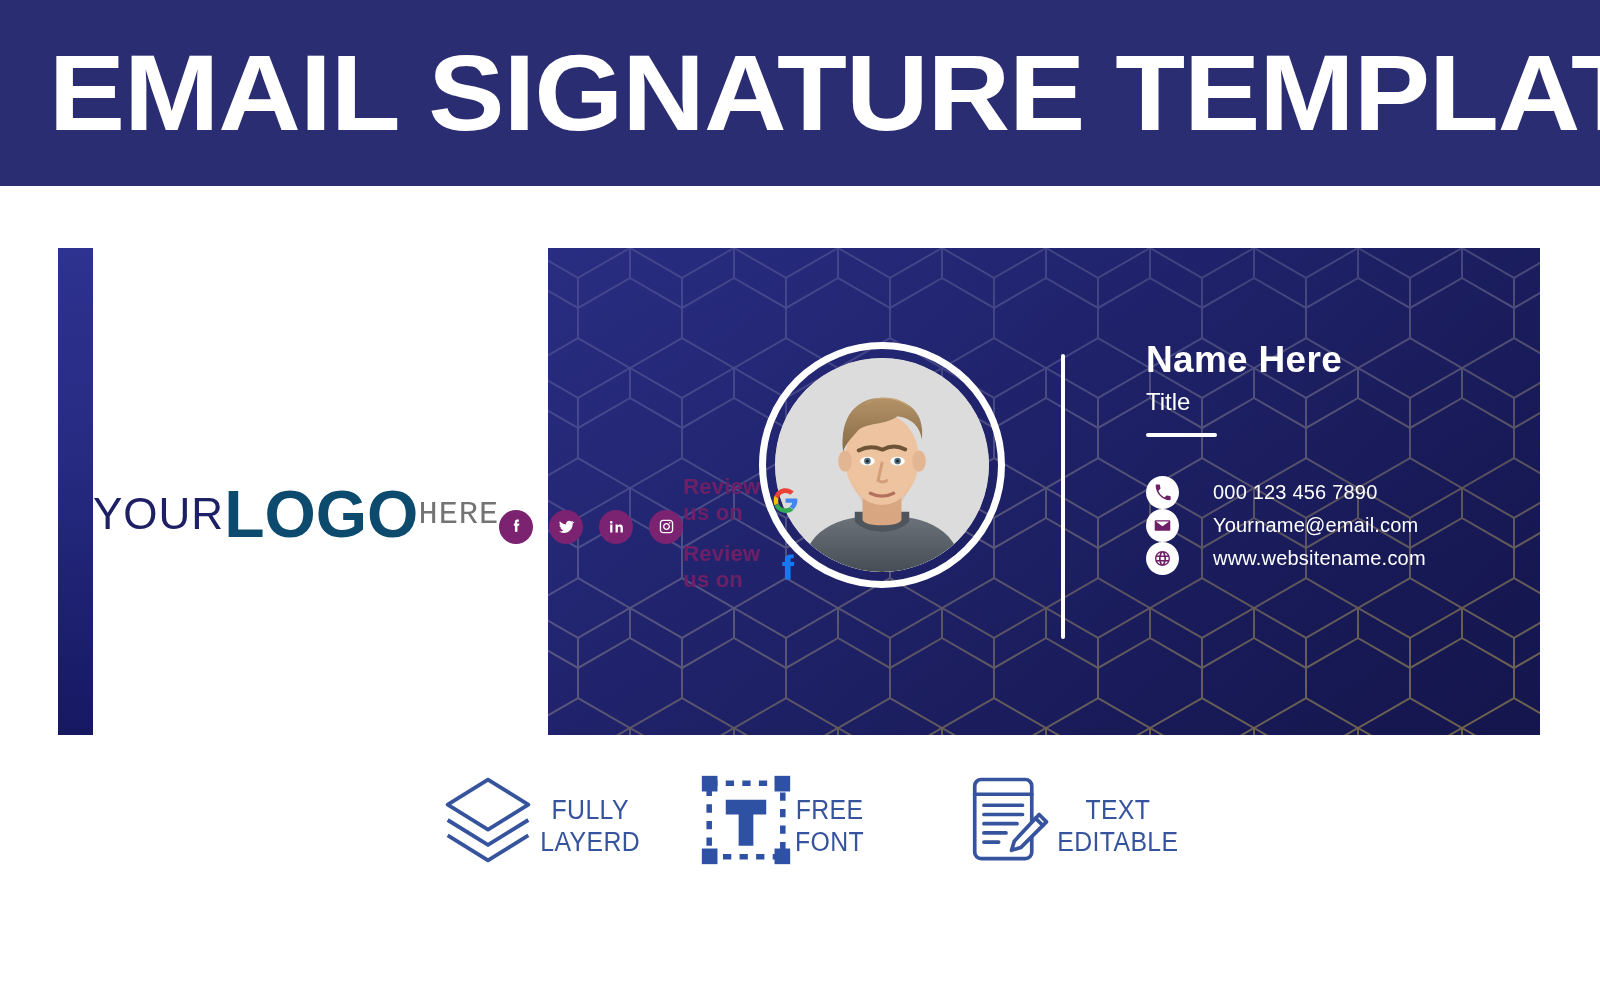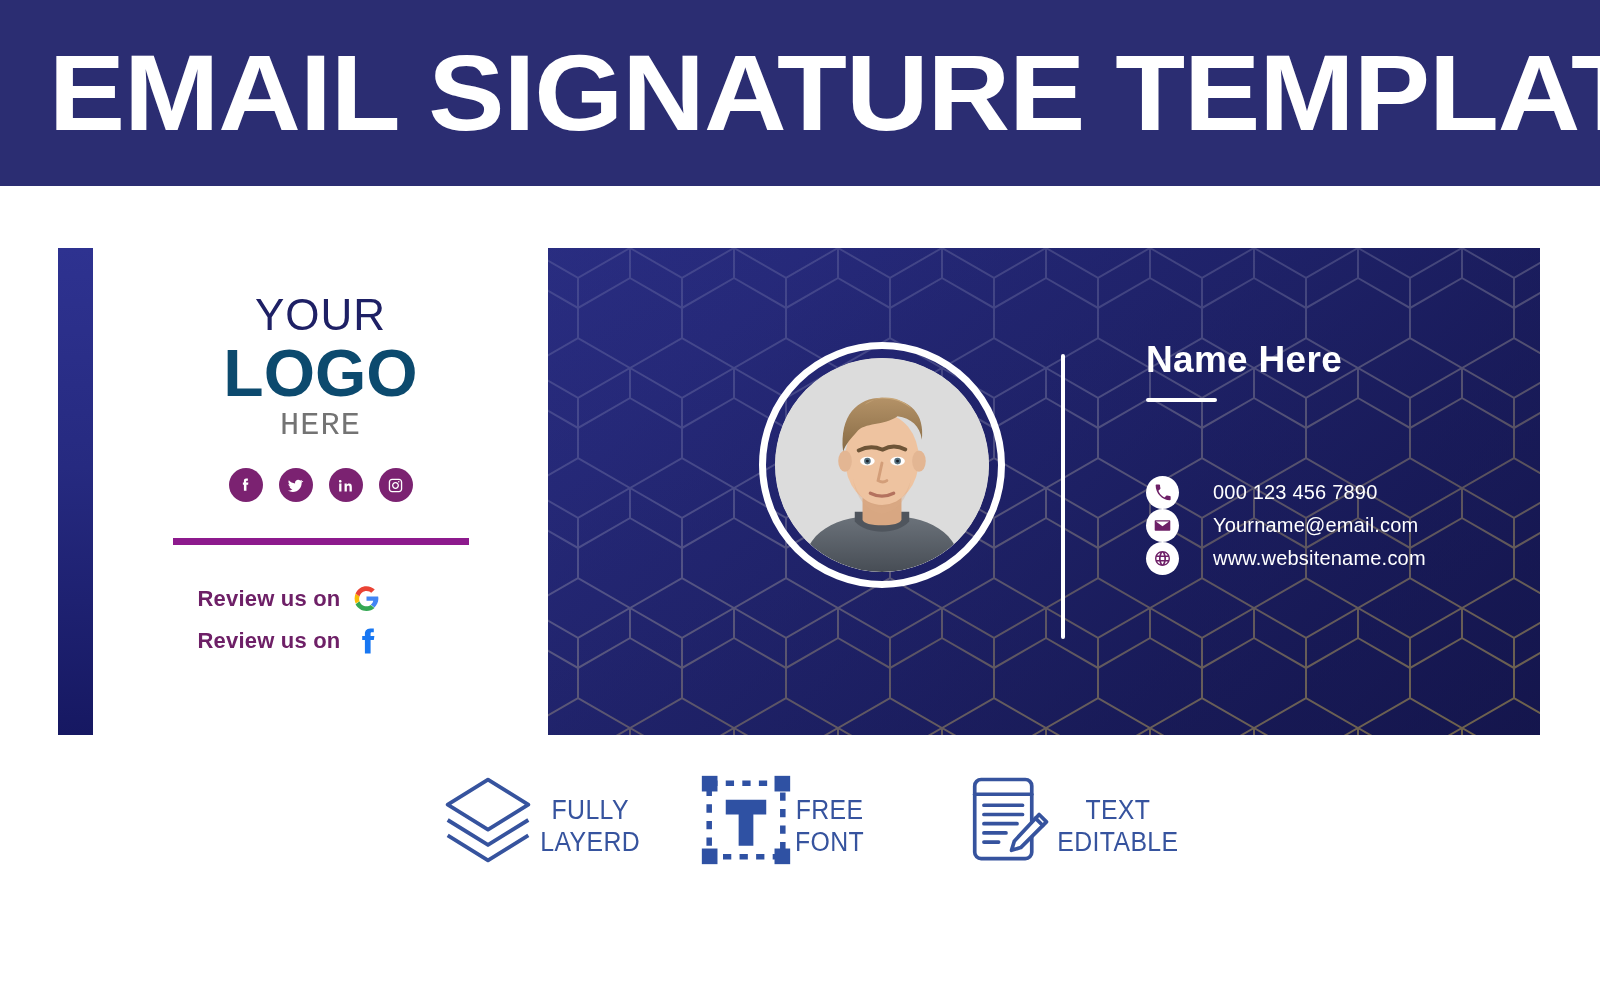--- a/index.html
+++ b/index.html
@@ -53,21 +53,21 @@
   .left-strip {
     position: relative; width: 35px; flex: 0 0 35px; overflow: hidden;
     background: linear-gradient(180deg,#2e3290 0%, #262a80 45%, #161862 100%);
   }
 
   
   .logo-panel {
     position: relative; z-index: 3;
     width: 455px; flex: 0 0 455px;
     background: #ffffff;
-    display: flex; flex-direction: column; align-items: center;
+    display: flex; flex-direction: row; align-items: center;
     padding-top: 44px;
   }
   .logo-your {
     color: #1e2065; font-size: 44px; font-weight: 400;
     letter-spacing: 1px; line-height: 1.04;
   }
   .logo-main {
     color: #0c4a6e; font-size: 66px; font-weight: 700;
     letter-spacing: 0px; line-height: 1.02; margin-top: 2px;
   }
@@ -282,20 +282,21 @@
               <path d="M80 124 q6 32 30 36 q24 -4 30 -36 q-6 26 -30 30 q-24 -4 -30 -30z" fill="#dcab86" opacity=".35"></path>
             </g>
           </svg>
         </div>
       </div>
 
       <div class="divider-v"></div>
 
       <div class="info-block">
         <div class="name-here">Name Here</div>
+        <div class="title-text">Title</div>
         <div class="title-rule"></div>
       </div>
 
       <div class="contact-list">
         <div class="contact-row">
           <span class="contact-icon">
             <svg viewBox="0 0 24 24">
                 <path d="M6.6 10.8c1.7 3.3 4.3 5.9 7.6 7.6l2.5-2.5c.3-.3.8-.4 1.2-.3 1.2.4 2.5.6 3.9.6.6 0 1.1.5 1.1 1.1v3.9c0 .6-.5 1.1-1.1 1.1C11.2 22.3 1.7 12.8 1.7 1.1 1.7.5 2.2 0 2.8 0h4c.6 0 1.1.5 1.1 1.1 0 1.3.2 2.6.6 3.9.1.4 0 .8-.3 1.2l-2.6 2.6z" transform="translate(0.6 0.8)"></path>
               </svg>
           </span>

